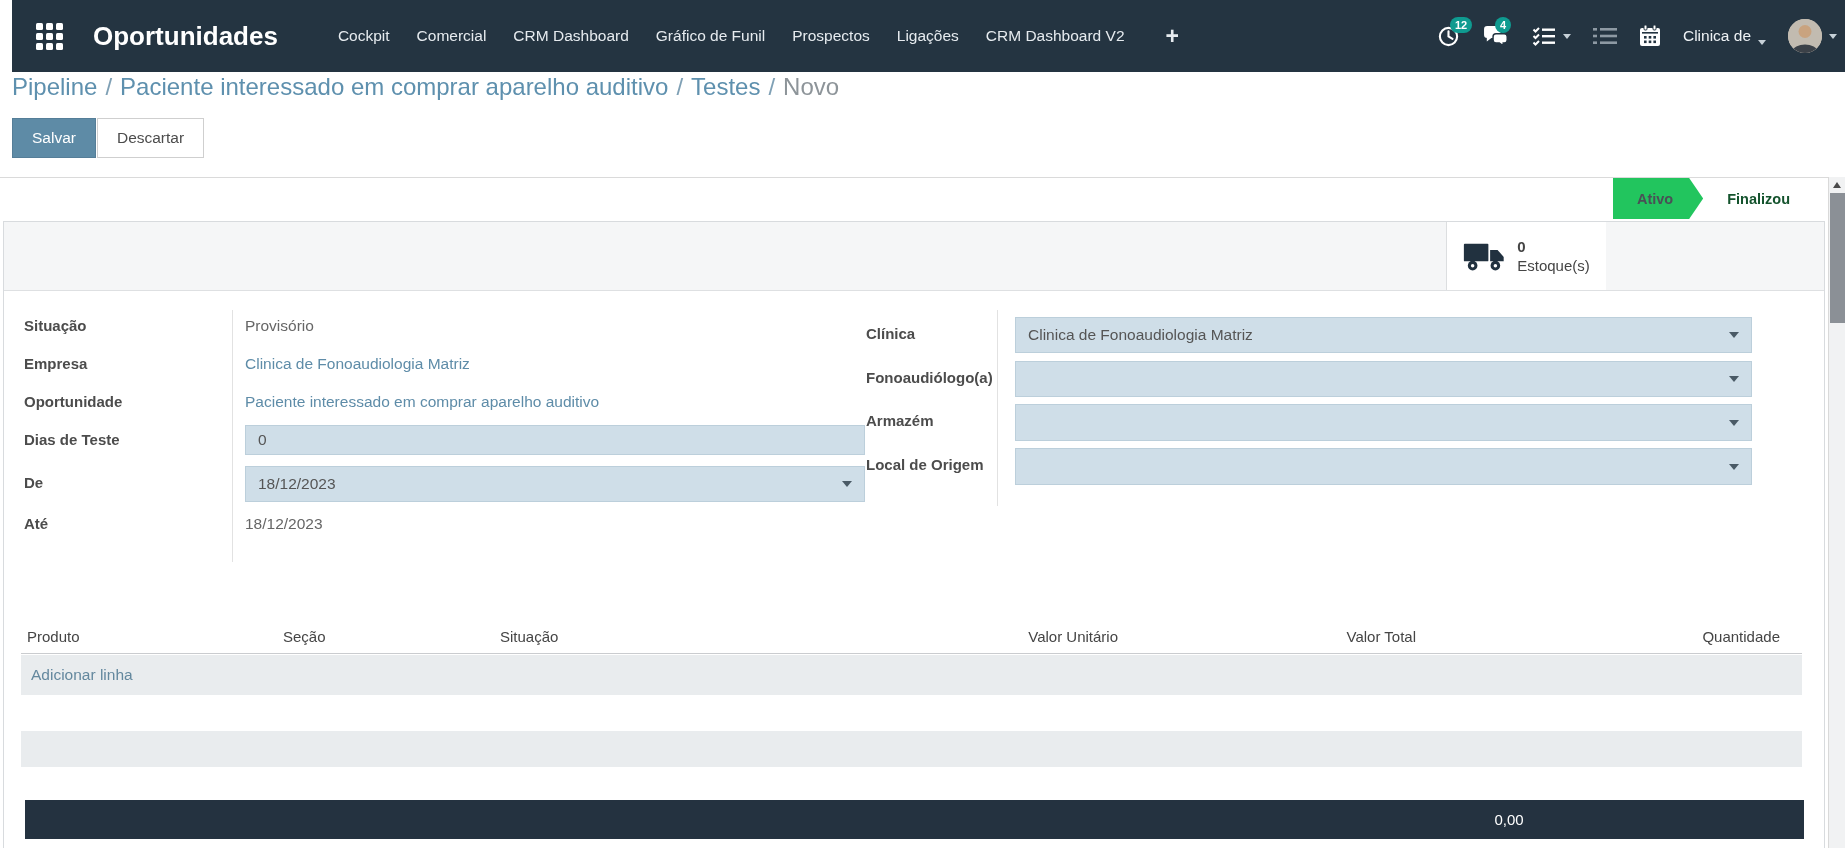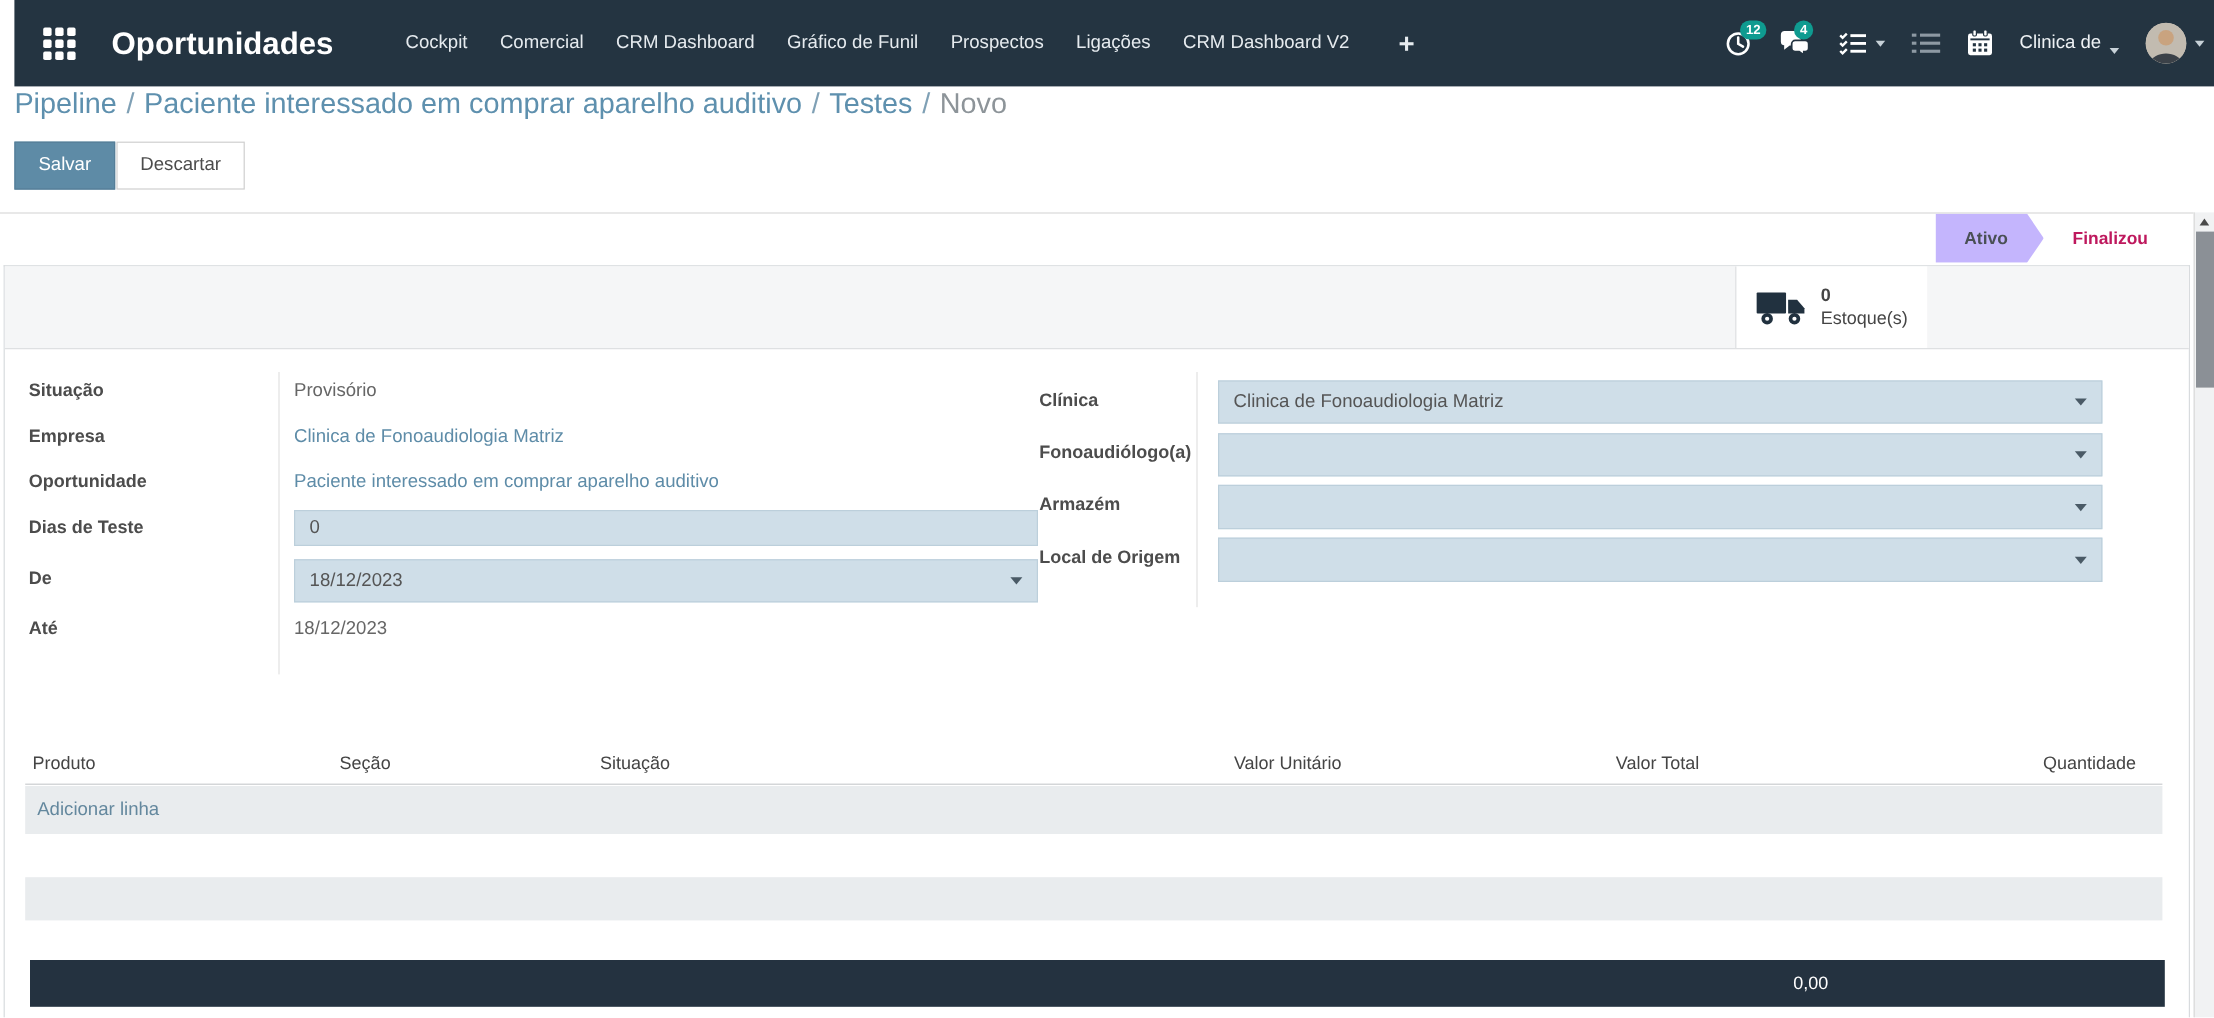--- a/index.html
+++ b/index.html
@@ -31,22 +31,22 @@
 
   
   .actions{position:absolute;top:118px;left:12px;display:flex}
   .btn{height:40px;display:flex;align-items:center;padding:0 19px;font-size:15.5px;cursor:pointer}
   .btn-save{background:#5e8ba6;color:#fff;border:1px solid #557e98}
   .btn-discard{background:#fff;color:#4c4c4c;border:1px solid #cfcfcf;margin-left:1px}
 
   
   .statusbar{position:absolute;top:177px;left:0;width:1828px;height:42px;background:#fff;border-top:1px solid #dadada;display:flex;justify-content:flex-end;align-items:stretch;padding-right:14px}
   .stage{display:flex;align-items:center;font-weight:bold;font-size:14.5px}
-  .stage.active{background:#c4b5fd;color:#4a5056;padding:0 30px 0 24px;clip-path:polygon(0 0,calc(100% - 14px) 0,100% 50%,calc(100% - 14px) 100%,0 100%);cursor:pointer}
-  .stage.inactive{color:#be185d;padding:0 24px;cursor:pointer}
+  .stage.active{background:#22c55e;color:#4a5056;padding:0 30px 0 24px;clip-path:polygon(0 0,calc(100% - 14px) 0,100% 50%,calc(100% - 14px) 100%,0 100%);cursor:pointer}
+  .stage.inactive{color:#14532d;padding:0 24px;cursor:pointer}
 
   
   .sheet{position:absolute;top:221px;left:3px;width:1822px;height:627px;background:#fff;border:1px solid #d8dbde;border-bottom:none}
   .button-band{position:absolute;top:0;left:0;right:0;height:69px;background:#f5f6f7;border-bottom:1px solid #dee0e2}
   .stat-btn{position:absolute;top:0;height:68px;background:#fff;border-left:1px solid #dcdee0;display:flex;align-items:center;justify-content:center;gap:12px;cursor:pointer}
   .stat-stock{right:218px;width:160px}
   .stat-start{right:0;width:218px}
   .stat-col{display:flex;flex-direction:column;line-height:19px}
   .stat-num{font-weight:bold;color:#454545;font-size:15px}
   .stat-label{color:#454545;font-size:15px}

